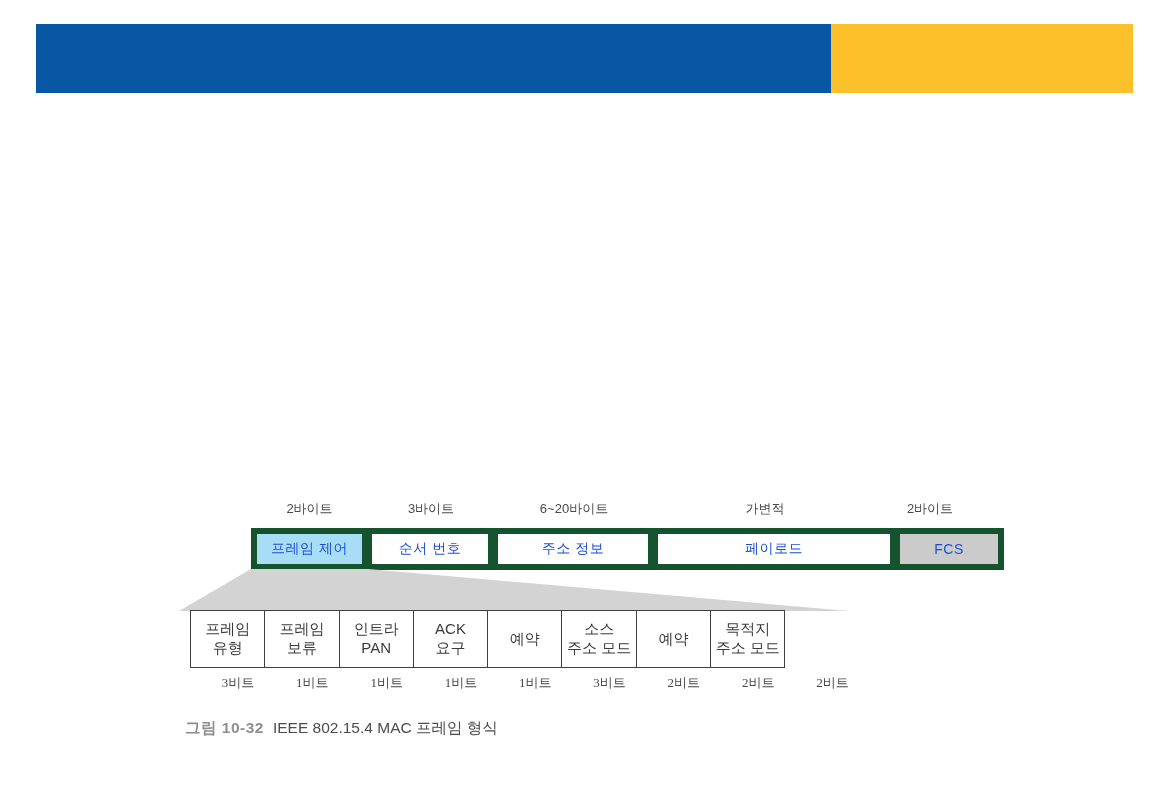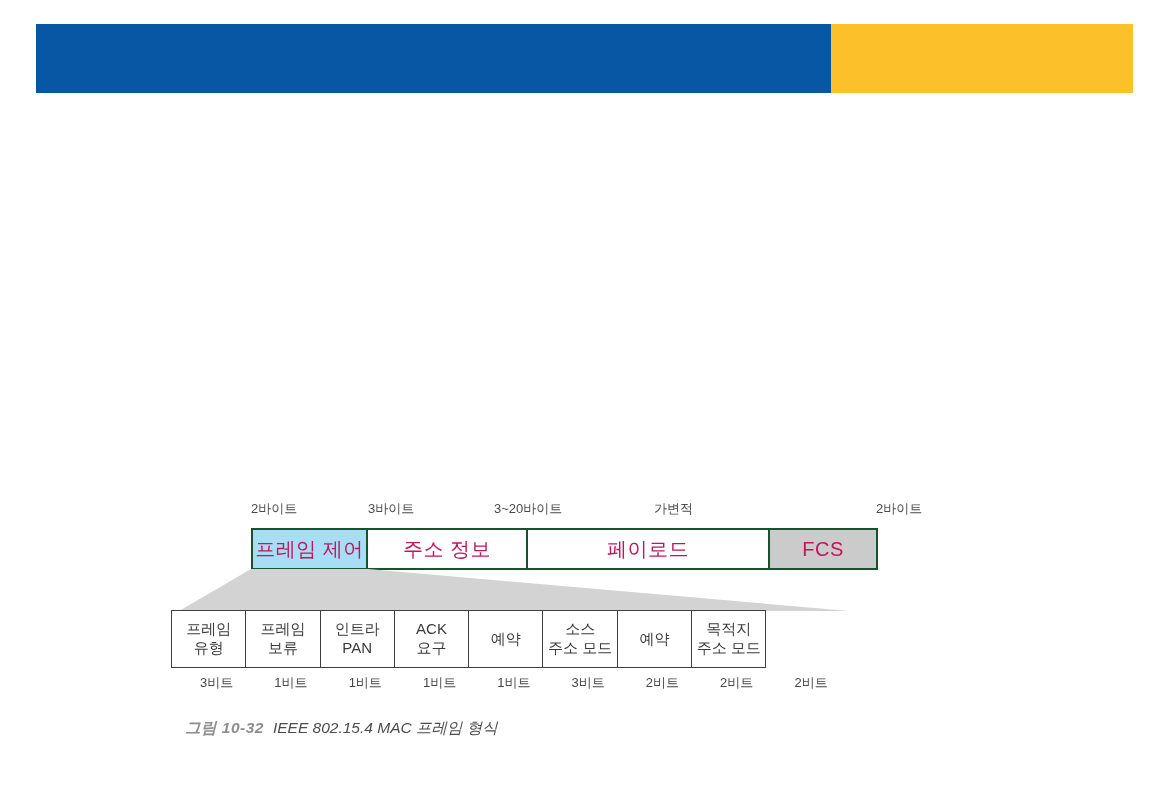--- a/index.html
+++ b/index.html
@@ -8,77 +8,78 @@
     font-family:"Liberation Sans","DejaVu Sans",sans-serif;
   }
   .abs{position:absolute;}
 
   
   .banner-blue{left:36px;top:24px;width:795px;height:69px;background:#0857A5;}
   .banner-yellow{left:831px;top:24px;width:302px;height:69px;background:#FCC02A;}
 
   
   .size-row{left:251px;top:499px;display:flex;}
-  .size-row .lbl{font-size:13px;color:#4a4a4a;height:20px;line-height:20px;}
+  .size-row .lbl{font-size:13px;color:#4a4a4a;text-align:center;height:20px;line-height:20px;}
 
   
   .frame-row{left:251px;top:528px;display:flex;}
   .frame-cell{
-    box-sizing:border-box;height:42px;border:2px solid #14532d;background:#ffffff;
+    box-sizing:border-box;height:42px;border:6px solid #14532d;background:#ffffff;
     display:flex;align-items:center;justify-content:center;
-    font-size:20px;color:#be185d;letter-spacing:0.5px;
+    font-size:14px;color:#1d4ed8;letter-spacing:0.5px;
   }
   .frame-cell + .frame-cell{margin-left:-2px;}
   .frame-cell.hl-blue{background:#A8DEF5;}
   .frame-cell.hl-gray{background:#CBCBCB;}
 
   
   .trapezoid{
     left:179px;top:569px;width:670px;height:42px;background:#D3D3D3;
     clip-path:polygon(72px 0,189px 0,100% 100%,0 100%);
   }
 
   
-  .ctrl-row{left:171px;top:610px;display:flex;border-radius:15px;}
+  .ctrl-row{left:190px;top:610px;display:flex;border-radius:15px;}
   .ctrl-cell{
     box-sizing:border-box;width:75.3px;height:58px;border:1px solid #3f3f3f;background:#ffffff;
     display:flex;align-items:center;justify-content:center;text-align:center;
     font-size:15px;line-height:1.25;color:#3a3a3a;white-space:pre-line;
   }
   .ctrl-cell + .ctrl-cell{margin-left:-1px;}
 
   
   .bits-row{left:179px;top:673px;display:flex;}
   .bits-row .bit{
-    box-sizing:border-box;width:75.3px;text-align:center;
-    font-size:13px;color:#474747;height:20px;line-height:20px;
+    box-sizing:border-box;width:75.3px;text-align:right;
+    font-size:13px;color:#474747;height:20px;line-height:20px;font-family:Liberation Serif, serif;
   }
   .bits-row .bit + .bit{margin-left:-1px;}
 
   
-  .caption{left:185px;top:718px;font-size:15.5px;display:flex;align-items:flex-end;gap:9px;font-style:italic;}
+  .caption{left:185px;top:718px;font-size:15.5px;display:flex;align-items:flex-end;gap:9px;}
   .caption .cap-label{color:#8e8e8e;font-weight:bold;letter-spacing:0.5px;}
   .caption .cap-text{color:#4b4b4b;}
 </style>
 </head>
 <body>
 
 <div class="abs banner-blue"></div>
 <div class="abs banner-yellow"></div>
 
 <div class="abs size-row">
   <div class="lbl" style="width:117px">2바이트</div>
   <div class="lbl" style="width:126px">3바이트</div>
-  <div class="lbl" style="width:160px">3~20바이트</div>
+  <div class="lbl" style="width:160px">6~20바이트</div>
   <div class="lbl" style="width:222px">가변적</div>
   <div class="lbl" style="width:108px">2바이트</div>
 </div>
 
 <div class="abs frame-row">
   <div class="frame-cell hl-blue" style="width:117px">프레임 제어</div>
+  <div class="frame-cell" style="width:128px">순서 번호</div>
   <div class="frame-cell" style="width:162px">주소 정보</div>
   <div class="frame-cell" style="width:244px">페이로드</div>
   <div class="frame-cell hl-gray" style="width:110px">FCS</div>
 </div>
 
 <div class="abs trapezoid"></div>
 
 <div class="abs ctrl-row">
   <div class="ctrl-cell">프레임
 유형</div>

